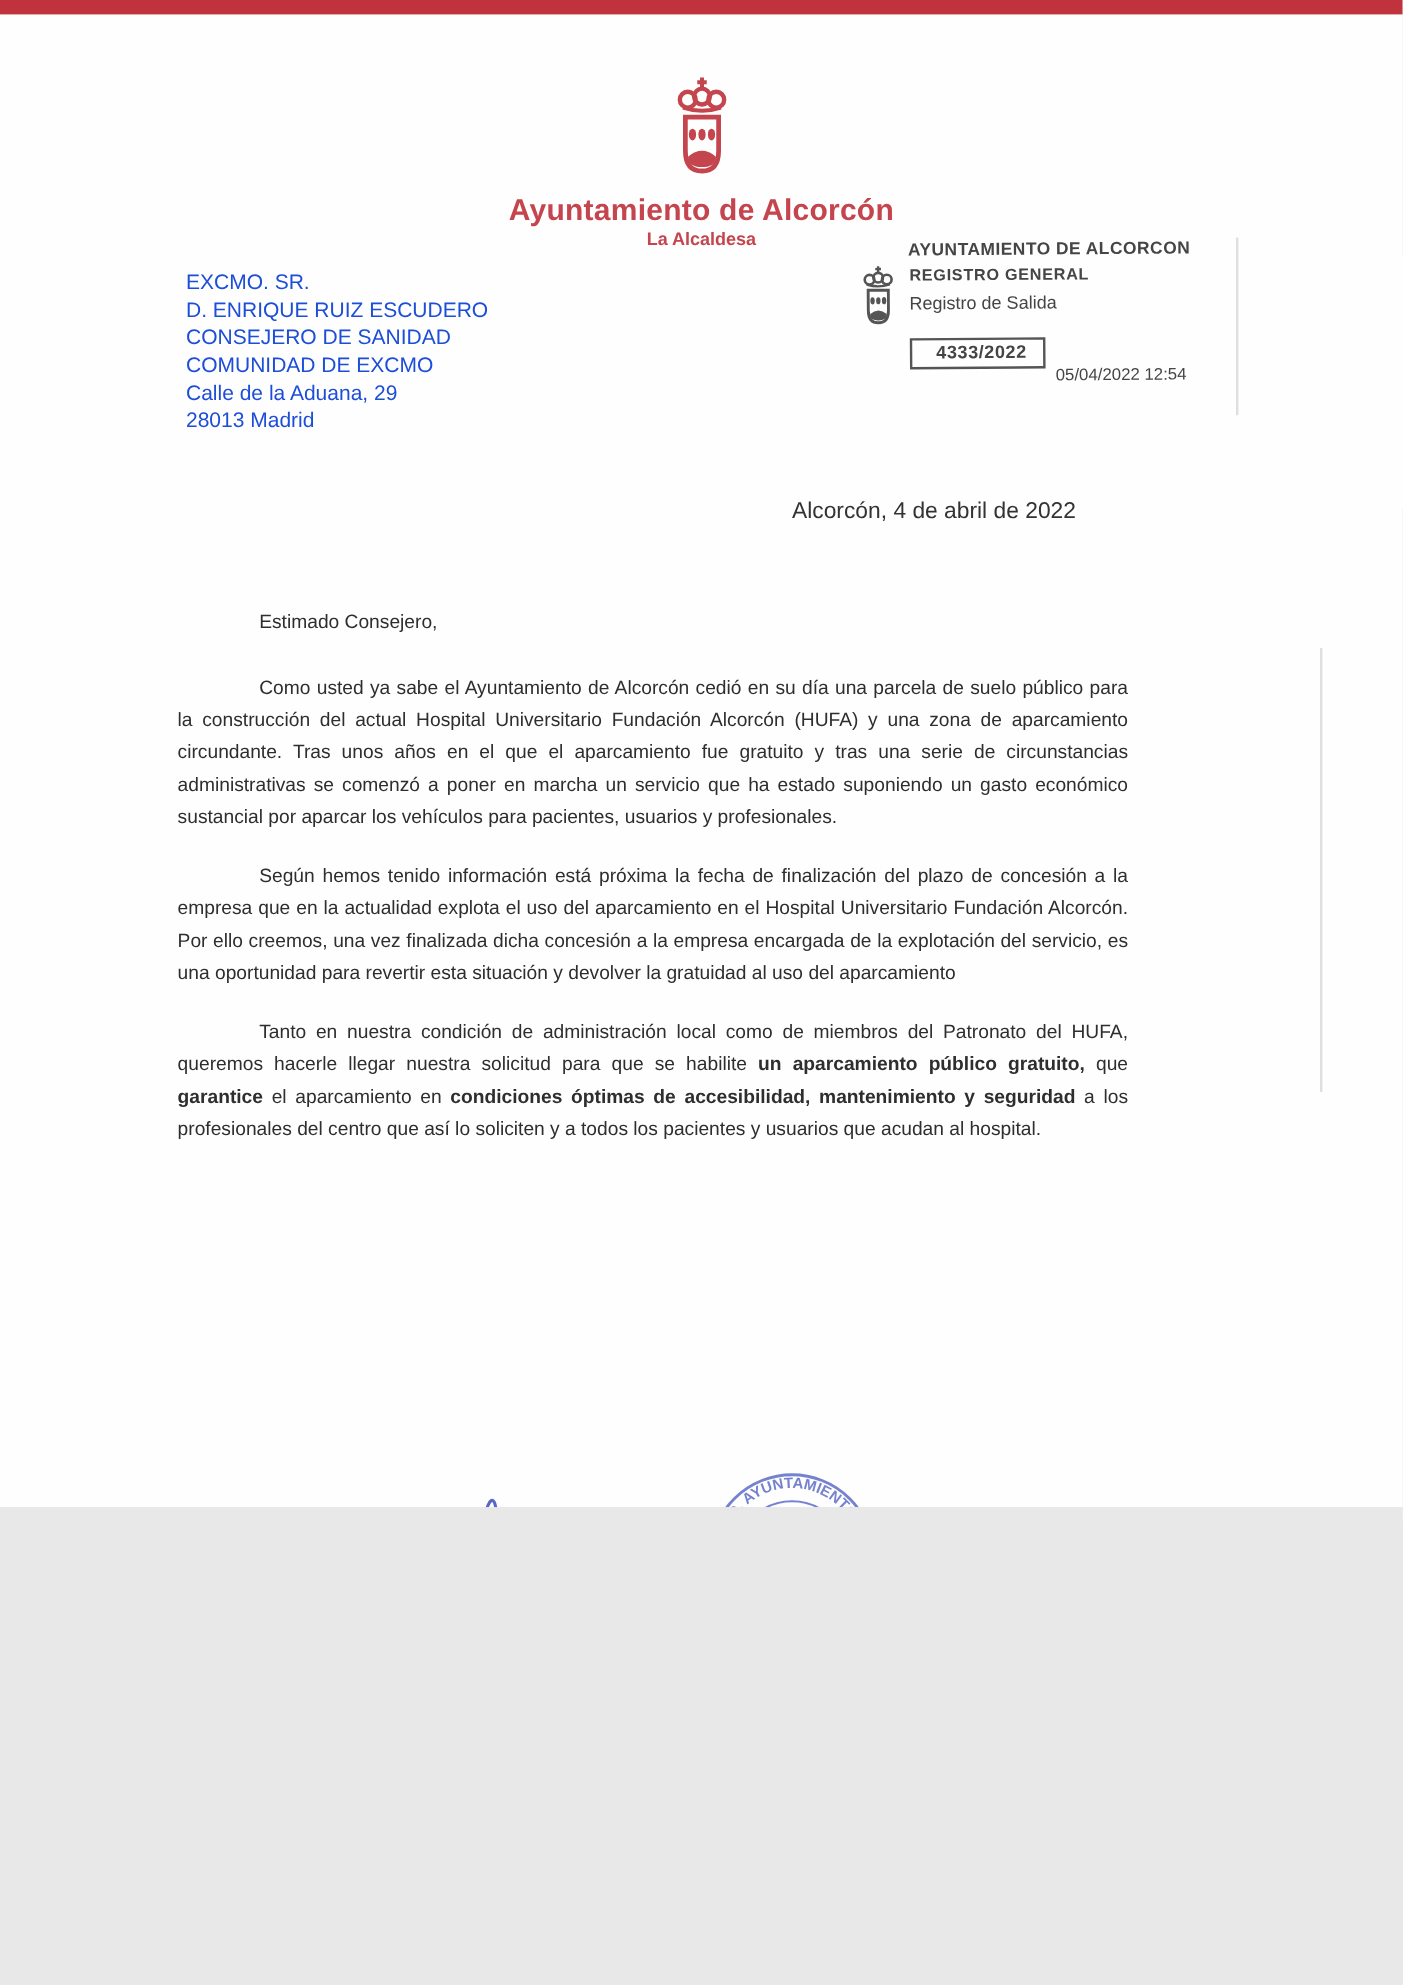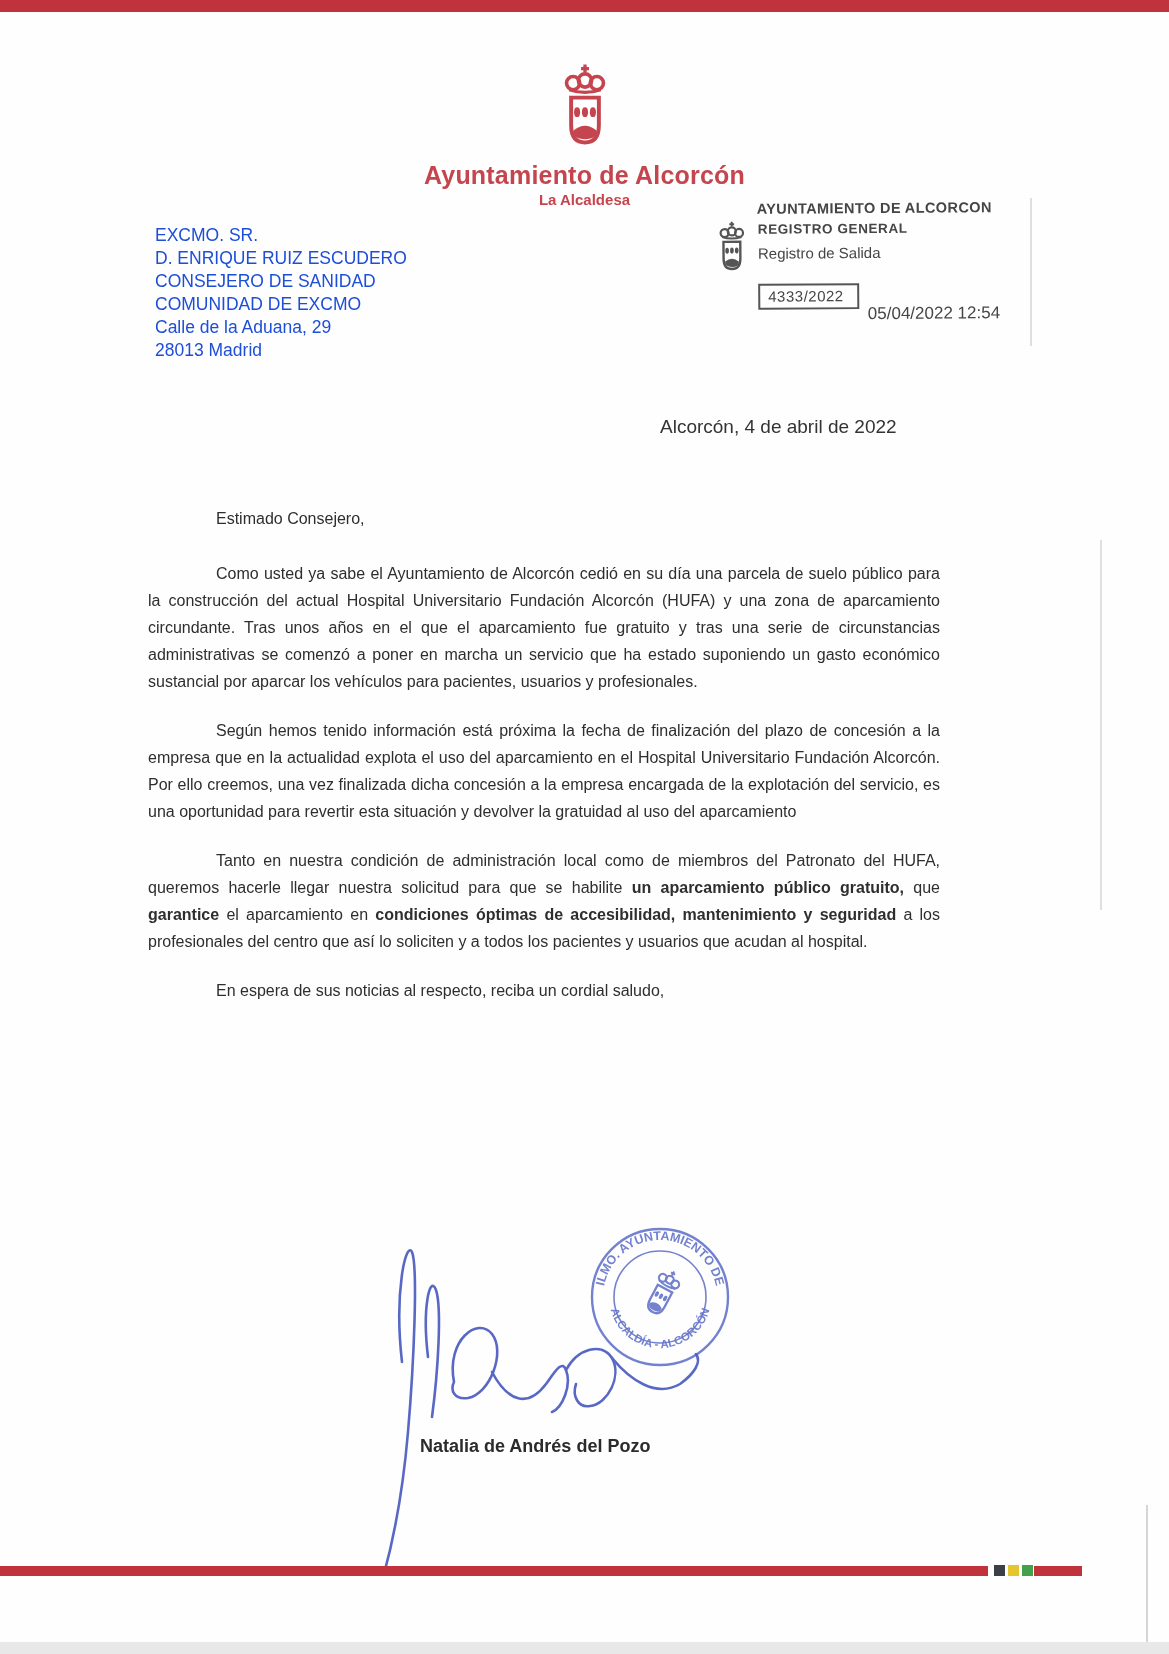--- a/index.html
+++ b/index.html
@@ -1,17 +1,17 @@
 <!DOCTYPE html>
 <html lang="es"><head>
 <meta charset="utf-8">
 <style>
   html,body{margin:0;padding:0;background:#e8e8e8;}
   .page{
-    position:relative;width:1169px;height:1642px;margin:0 auto;
+    position:relative;width:1169px;height:1256px;margin:0 auto;
     background:#fefefe;overflow:hidden;
     font-family:"Liberation Sans","DejaVu Sans",sans-serif;
     color:#2e2e2e;
   }
   
   .topbar{position:absolute;left:0;top:0;width:1169px;height:12px;}
   .bottombar-seg{position:absolute;height:10px;top:1566px;}
   .bottombar-sq{position:absolute;width:11px;height:11px;top:1565px;}
   
   .letterhead{position:absolute;left:0;top:62px;width:1169px;text-align:center;}
@@ -22,22 +22,22 @@
   .recipient{position:absolute;left:155px;top:224px;font-size:17.5px;line-height:23px;color:#1d4ed8;}
   
   .registry{position:absolute;left:712px;top:200px;width:330px;color:#454545;transform:rotate(-.4deg);}
   .registry .r-org{font-size:14.5px;font-weight:bold;letter-spacing:.4px;margin-left:45px;}
   .registry .r-row{display:flex;margin-top:3px;}
   .registry .r-emblem{width:40px;flex:0 0 40px;margin-right:6px;}
   .registry .r-right{flex:1;}
   .registry .r-office{font-size:13.5px;font-weight:bold;letter-spacing:.6px;margin-top:2px;}
   .registry .r-type{font-size:15px;margin-top:8px;}
   .registry .r-numrow{display:flex;align-items:center;margin-top:7px;}
-  .registry .r-numbox{border:2px solid #555;padding:2px 14px 3px 8px;font-size:15px;font-weight:normal;letter-spacing:.5px;}
-  .registry .r-dt{font-size:17px;margin-left:8px;margin-top:36px;}
+  .registry .r-numbox{border:2px solid #555;padding:2px 14px 3px 20px;font-size:15px;font-weight:bold;letter-spacing:.5px;}
+  .registry .r-dt{font-size:14px;margin-left:8px;margin-top:36px;}
   
   .dateline{position:absolute;left:660px;top:416px;font-size:19px;color:#333;}
   
   .letter-body{position:absolute;left:148px;top:505px;width:792px;font-size:16px;line-height:27px;text-align:justify;}
   .salutation{margin:0 0 28px 68px;text-align:left;}
   .letter-body p{margin:0 0 22px 0;text-indent:68px;}
   .b{font-weight:bold;}
   .closing{margin:0;text-indent:68px;text-align:left;}
   
   .sig-svg{position:absolute;left:350px;top:1212px;}
@@ -107,21 +107,20 @@
     </div>
   </div>
 
   <div class="dateline">Alcorcón, 4 de abril de 2022</div>
 
   <div class="letter-body">
     <div class="salutation">Estimado Consejero,</div>
     <p>Como usted ya sabe el Ayuntamiento de Alcorcón cedió en su día una parcela de suelo público para la construcción del actual Hospital Universitario Fundación Alcorcón (HUFA) y una zona de aparcamiento circundante. Tras unos años en el que el aparcamiento fue gratuito y tras una serie de circunstancias administrativas se comenzó a poner en marcha un servicio que ha estado suponiendo un gasto económico sustancial por aparcar los vehículos para pacientes, usuarios y profesionales.</p>
     <p>Según hemos tenido información está próxima la fecha de finalización del plazo de concesión a la empresa que en la actualidad explota el uso del aparcamiento en el Hospital Universitario Fundación Alcorcón. Por ello creemos, una vez finalizada dicha concesión a la empresa encargada de la explotación del servicio, es una oportunidad para revertir esta situación y devolver la gratuidad al uso del aparcamiento</p>
     <p><span>Tanto en nuestra condición de administración local como de miembros del Patronato del HUFA, queremos hacerle llegar nuestra solicitud para que se habilite </span><span class="b">un aparcamiento público gratuito,</span><span> que </span><span class="b">garantice</span><span> el aparcamiento en </span><span class="b">condiciones óptimas de accesibilidad, mantenimiento y seguridad</span><span> a los profesionales del centro que así lo soliciten y a todos los pacientes y usuarios que acudan al hospital.</span></p>
-    <div class="closing">En espera de sus noticias al respecto, reciba un cordial saludo,</div>
   </div>
 
   <svg class="sig-svg" width="400" height="380" viewBox="0 0 400 380">
     <g stroke="#4a5cc0" stroke-width="2.6" fill="none" stroke-linecap="round" opacity=".92">
       <path d="M52 150 C44 80 56 28 62 40 C68 55 64 150 58 220 C52 290 40 340 34 362"></path>
       <path d="M78 145 C72 95 80 62 86 78 C92 96 88 160 82 205"></path>
       <path d="M104 170 C96 128 128 104 142 122 C156 140 140 182 118 186 C104 188 100 178 104 170"></path>
       <path d="M142 160 C158 190 178 196 196 172 C206 158 212 148 216 158 C222 174 212 196 202 200"></path>
       <path d="M216 158 C228 136 252 130 262 146 C272 164 258 192 240 194 C228 196 222 184 226 172"></path>
       <path d="M262 146 C280 168 306 186 330 172 C344 162 352 150 346 142"></path>

